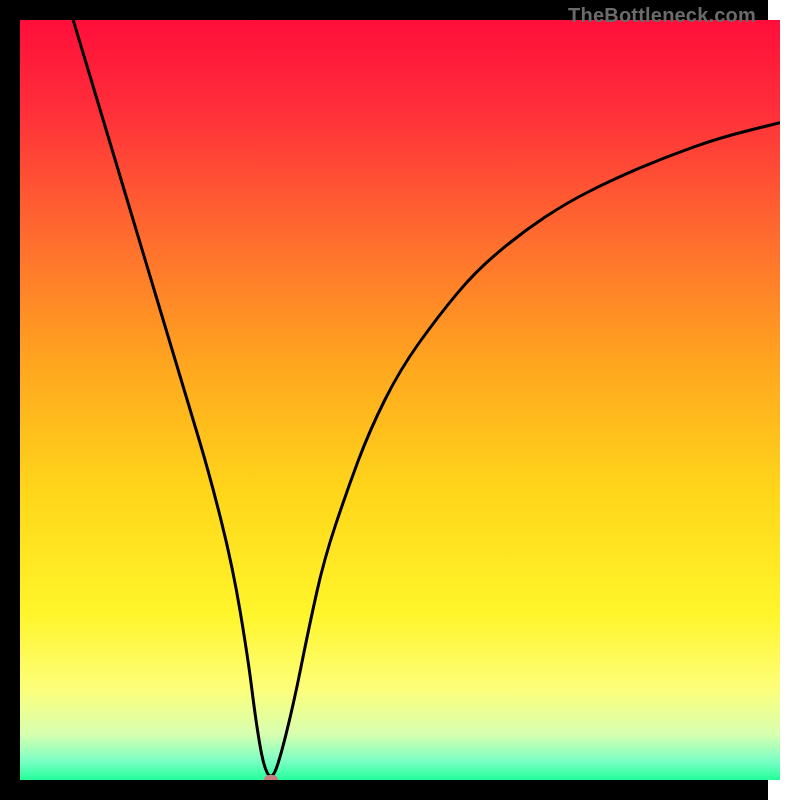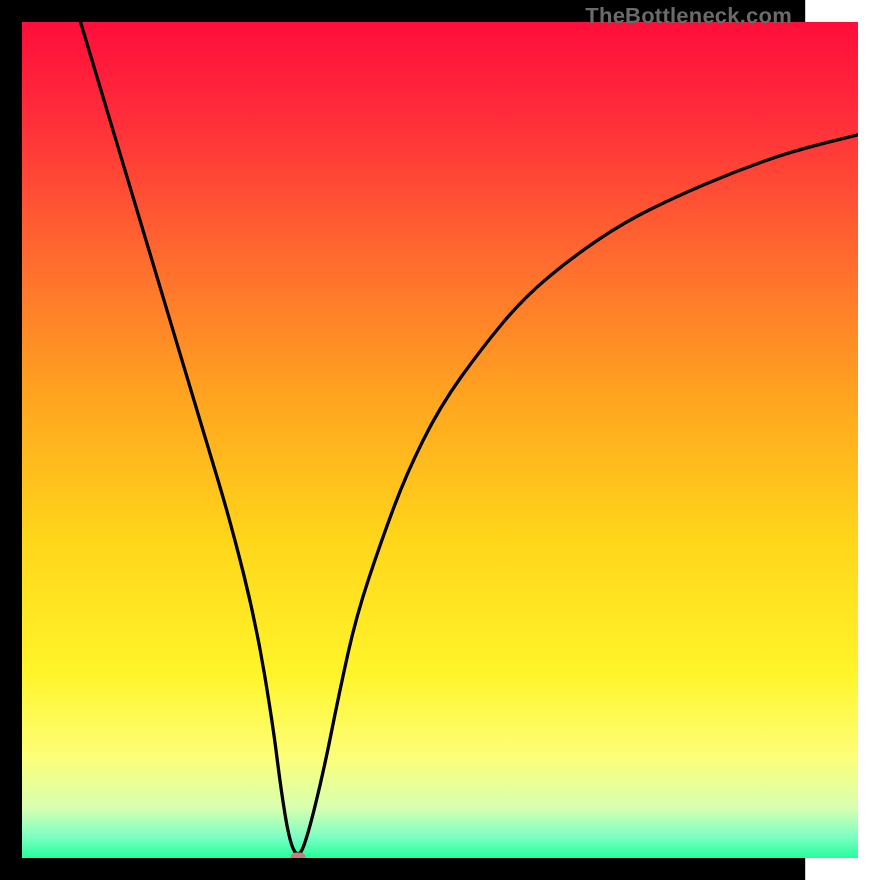--- a/index.html
+++ b/index.html
@@ -8,20 +8,21 @@
     width: 800px;
     height: 800px;
     overflow: hidden;
     background: #fff;
   }
   .chart-wrap {
     position: relative;
     width: 732px;
     height: 800px;
     background: #000;
+    padding-left: 36px;
   }
   .plot-area {
     position: absolute;
     left: 20px;
     top: 20px;
     width: 760px;
     height: 760px;
     overflow: hidden;
   }
   .gradient-bg {

